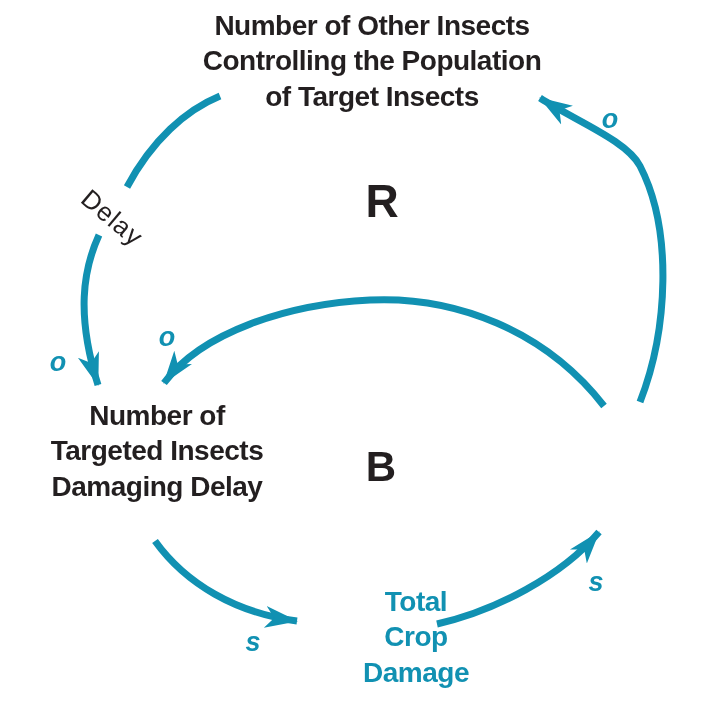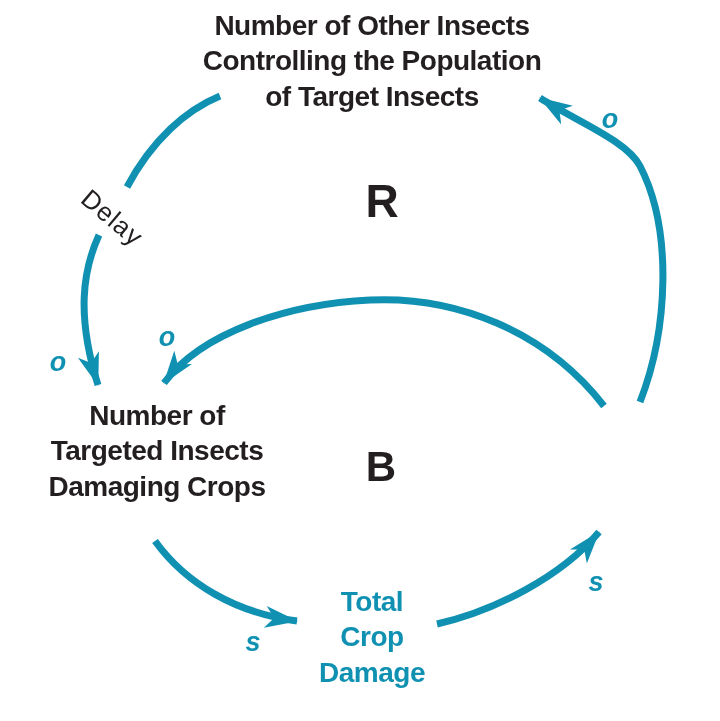--- a/index.html
+++ b/index.html
@@ -36,20 +36,21 @@
     text-align: center;
     white-space: pre-line;
     font-weight: 700;
     font-size: 28px;
     line-height: 1.26;
     letter-spacing: -0.5px;
     color: var(--ink);
   }
   .node.accent {
     color: var(--accent);
+    margin-left: 44px;
   }
   .loop-label {
     position: absolute;
     transform: translate(-50%, -50%);
     font-weight: 700;
     color: var(--ink);
   }
   .loop-label.r { font-size: 46px; }
   .loop-label.b { font-size: 42px; }
   .polarity {
@@ -92,21 +93,21 @@
 
     <path class="arrow-path" d="M 437 624 C 495 611 562 576 599 532" marker-end="url(#head)"></path>
   </svg>
 
   <div class="node" style="left:372px; top:8px;">Number of Other Insects
 Controlling the Population
 of Target Insects</div>
 
   <div class="node" style="left:157px; top:398px;">Number of
 Targeted Insects
-Damaging Crops</div>
+Damaging Delay</div>
 
 
   <div class="node accent" style="left:372px; top:584px;">Total
 Crop
 Damage</div>
 
   <div class="loop-label r" style="left:382px; top:201px;">R</div>
 
   <div class="loop-label b" style="left:381px; top:467px;">B</div>
 

